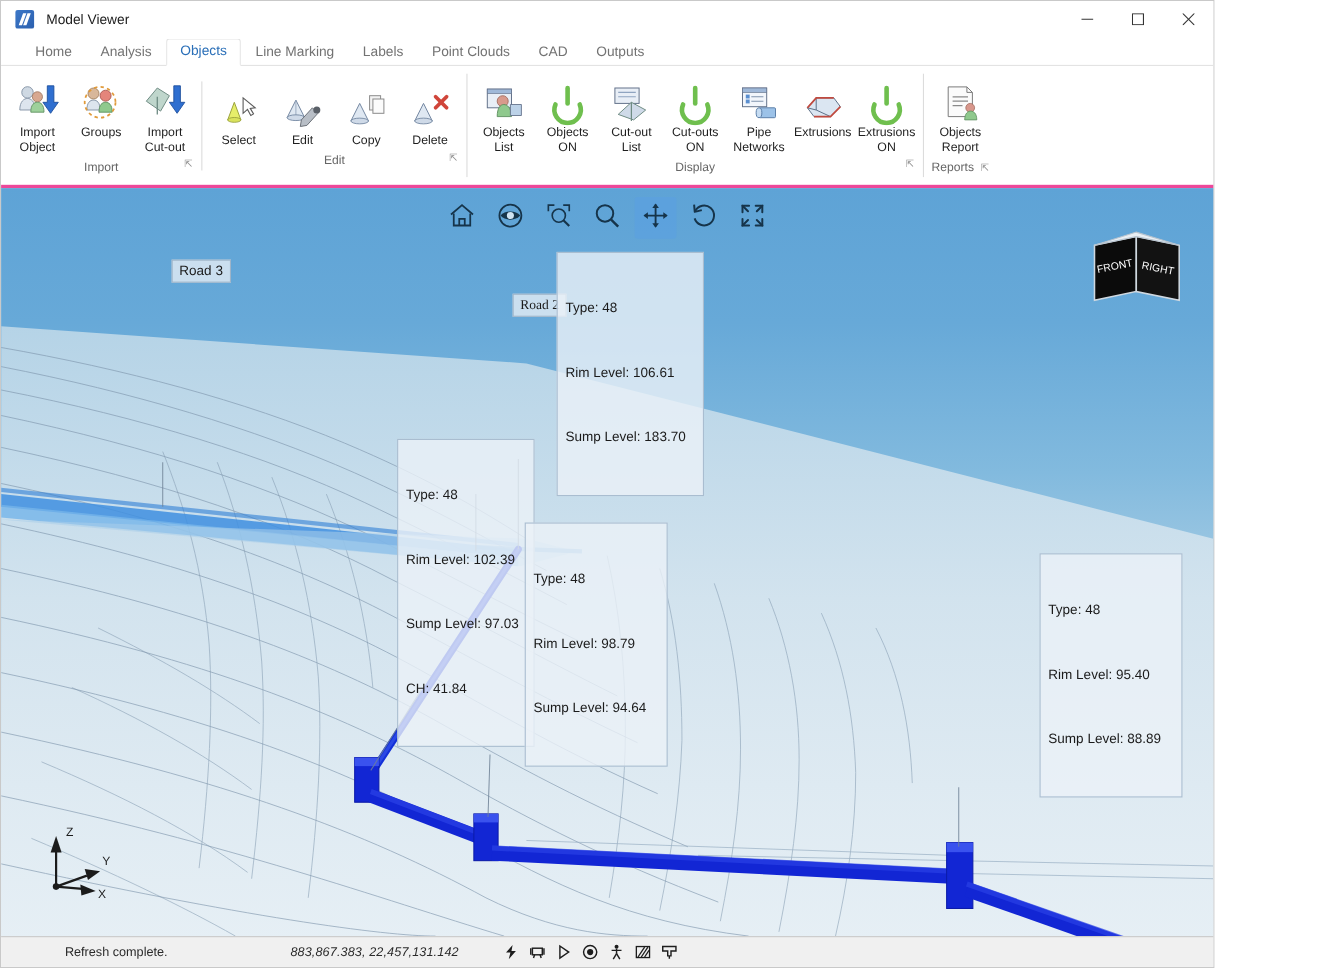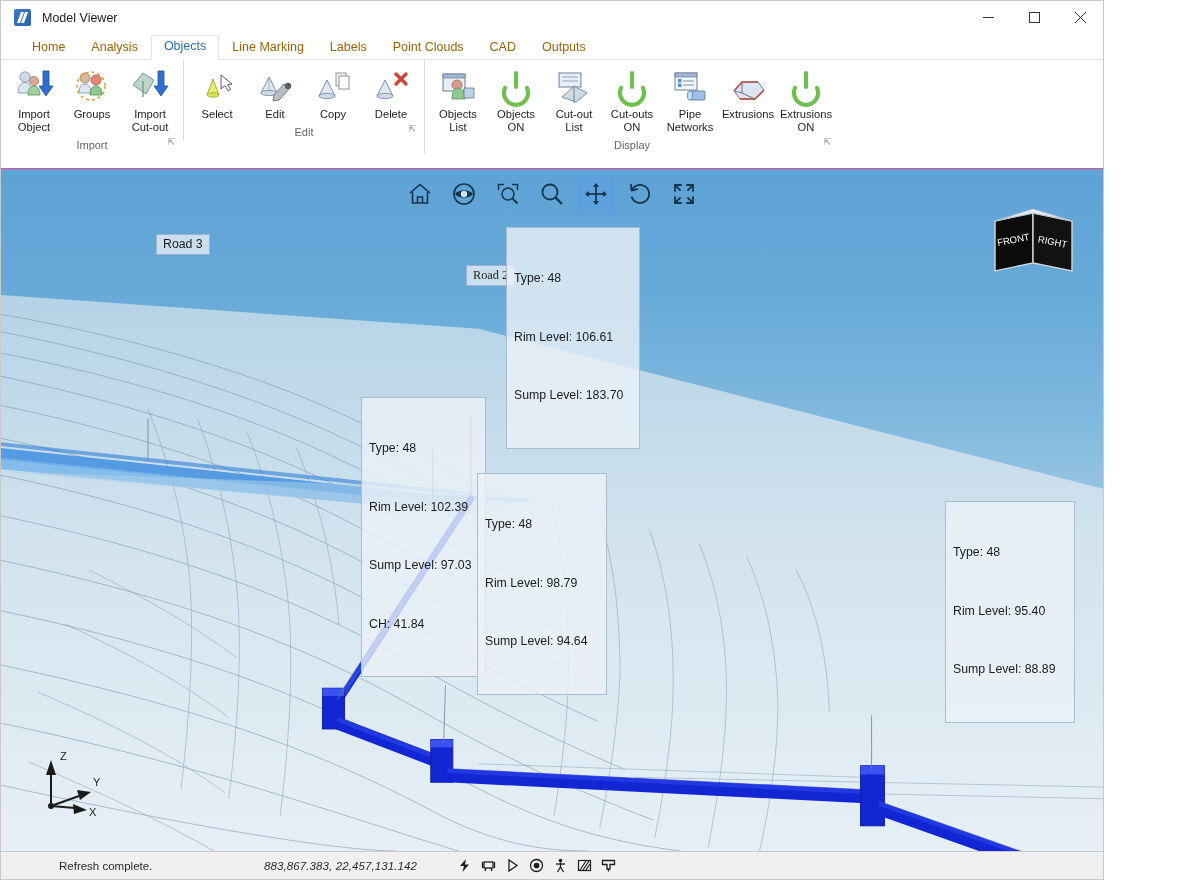--- a/index.html
+++ b/index.html
@@ -73,44 +73,44 @@
     flex: 0 0 auto;
     position: relative;
   }
   .ribbon-tabs::after {
     content:"";
     position:absolute; left:0; right:0; bottom:0;
     height:1px; background:#e3e3e3;
   }
   .rtab {
     font-size: 12.5px;
-    color: #a16207;
+    color: #737373;
     padding: 3px 13px 5px 13px;
     line-height: 16px;
     position: relative;
     white-space: nowrap;
   }
   .rtab.active {
     color: #2a6fb8;
     background: #ffffff;
     border: 1px solid #e3e3e3;
     border-bottom: 1px solid #ffffff;
     border-radius: 3px 3px 0 0;
     padding: 2px 12px 5px 12px;
     z-index: 2;
   }
 
   
   .ribbon {
     height: 108px;
     background: #ffffff;
     display: flex;
-    align-items: flex-start;
+    align-items: center;
     flex: 0 0 auto;
-    border-bottom: 1px solid #ec4899;
+    border-bottom: 3px solid #ec4899;
     position: relative;
   }
   .rgroup {
     display: flex;
     flex-direction: column;
     position: relative;
     padding: 0 4px;
   }
   .rgroup + .rgroup { border-left: 1px solid #dcdcdc; }
   .rgroup-items {
@@ -474,20 +474,42 @@
           </span>
           <span class="cap">Extrusions ON</span>
         </div>
       </div>
       <div class="rgroup-label">
         <span>Display</span>
         <span class="dlg">⇱</span>
       </div>
     </div>
 
+    <div class="rgroup">
+      <div class="rgroup-items">
+        <div class="rbtn">
+          <span class="glyph">
+            <svg width="40" height="38" viewBox="0 0 40 38">
+              <path d="M9 3 L26 3 L31 8 L31 30 L9 30 Z" fill="#fbfbfb" stroke="#7a7a7a" stroke-width="0.9"></path>
+              <path d="M26 3 L26 8 L31 8" fill="none" stroke="#7a7a7a" stroke-width="0.9"></path>
+              <line x1="13" y1="12" x2="27" y2="12" stroke="#8a8a8a" stroke-width="1.1"></line>
+              <line x1="13" y1="16" x2="27" y2="16" stroke="#8a8a8a" stroke-width="1.1"></line>
+              <line x1="13" y1="20" x2="22" y2="20" stroke="#8a8a8a" stroke-width="1.1"></line>
+              <ellipse cx="29" cy="22" rx="4" ry="4" fill="#d8978c" stroke="#a06a5c" stroke-width="0.7"></ellipse>
+              <path d="M24 33 C24 27 27 25 29.5 25 C32 25 35 27 35 33 Z" fill="#8fc98d" stroke="#5a8c5c" stroke-width="0.7"></path>
+            </svg>
+          </span>
+          <span class="cap">Objects Report</span>
+        </div>
+      </div>
+      <div class="rgroup-label">
+        <span>Reports</span>
+        <span class="dlg" style="position:static;margin-left:3px">⇱</span>
+      </div>
+    </div>
 
   </div>
 
   <div class="viewport">
 
     <svg class="vp-svg" viewBox="0 0 1200 704" preserveAspectRatio="none">
       <defs>
         <linearGradient id="terrainGrad" x1="0" y1="0" x2="0" y2="1">
           <stop offset="0%" stop-color="#bcd7e8"></stop>
           <stop offset="45%" stop-color="#d6e5ef"></stop>

